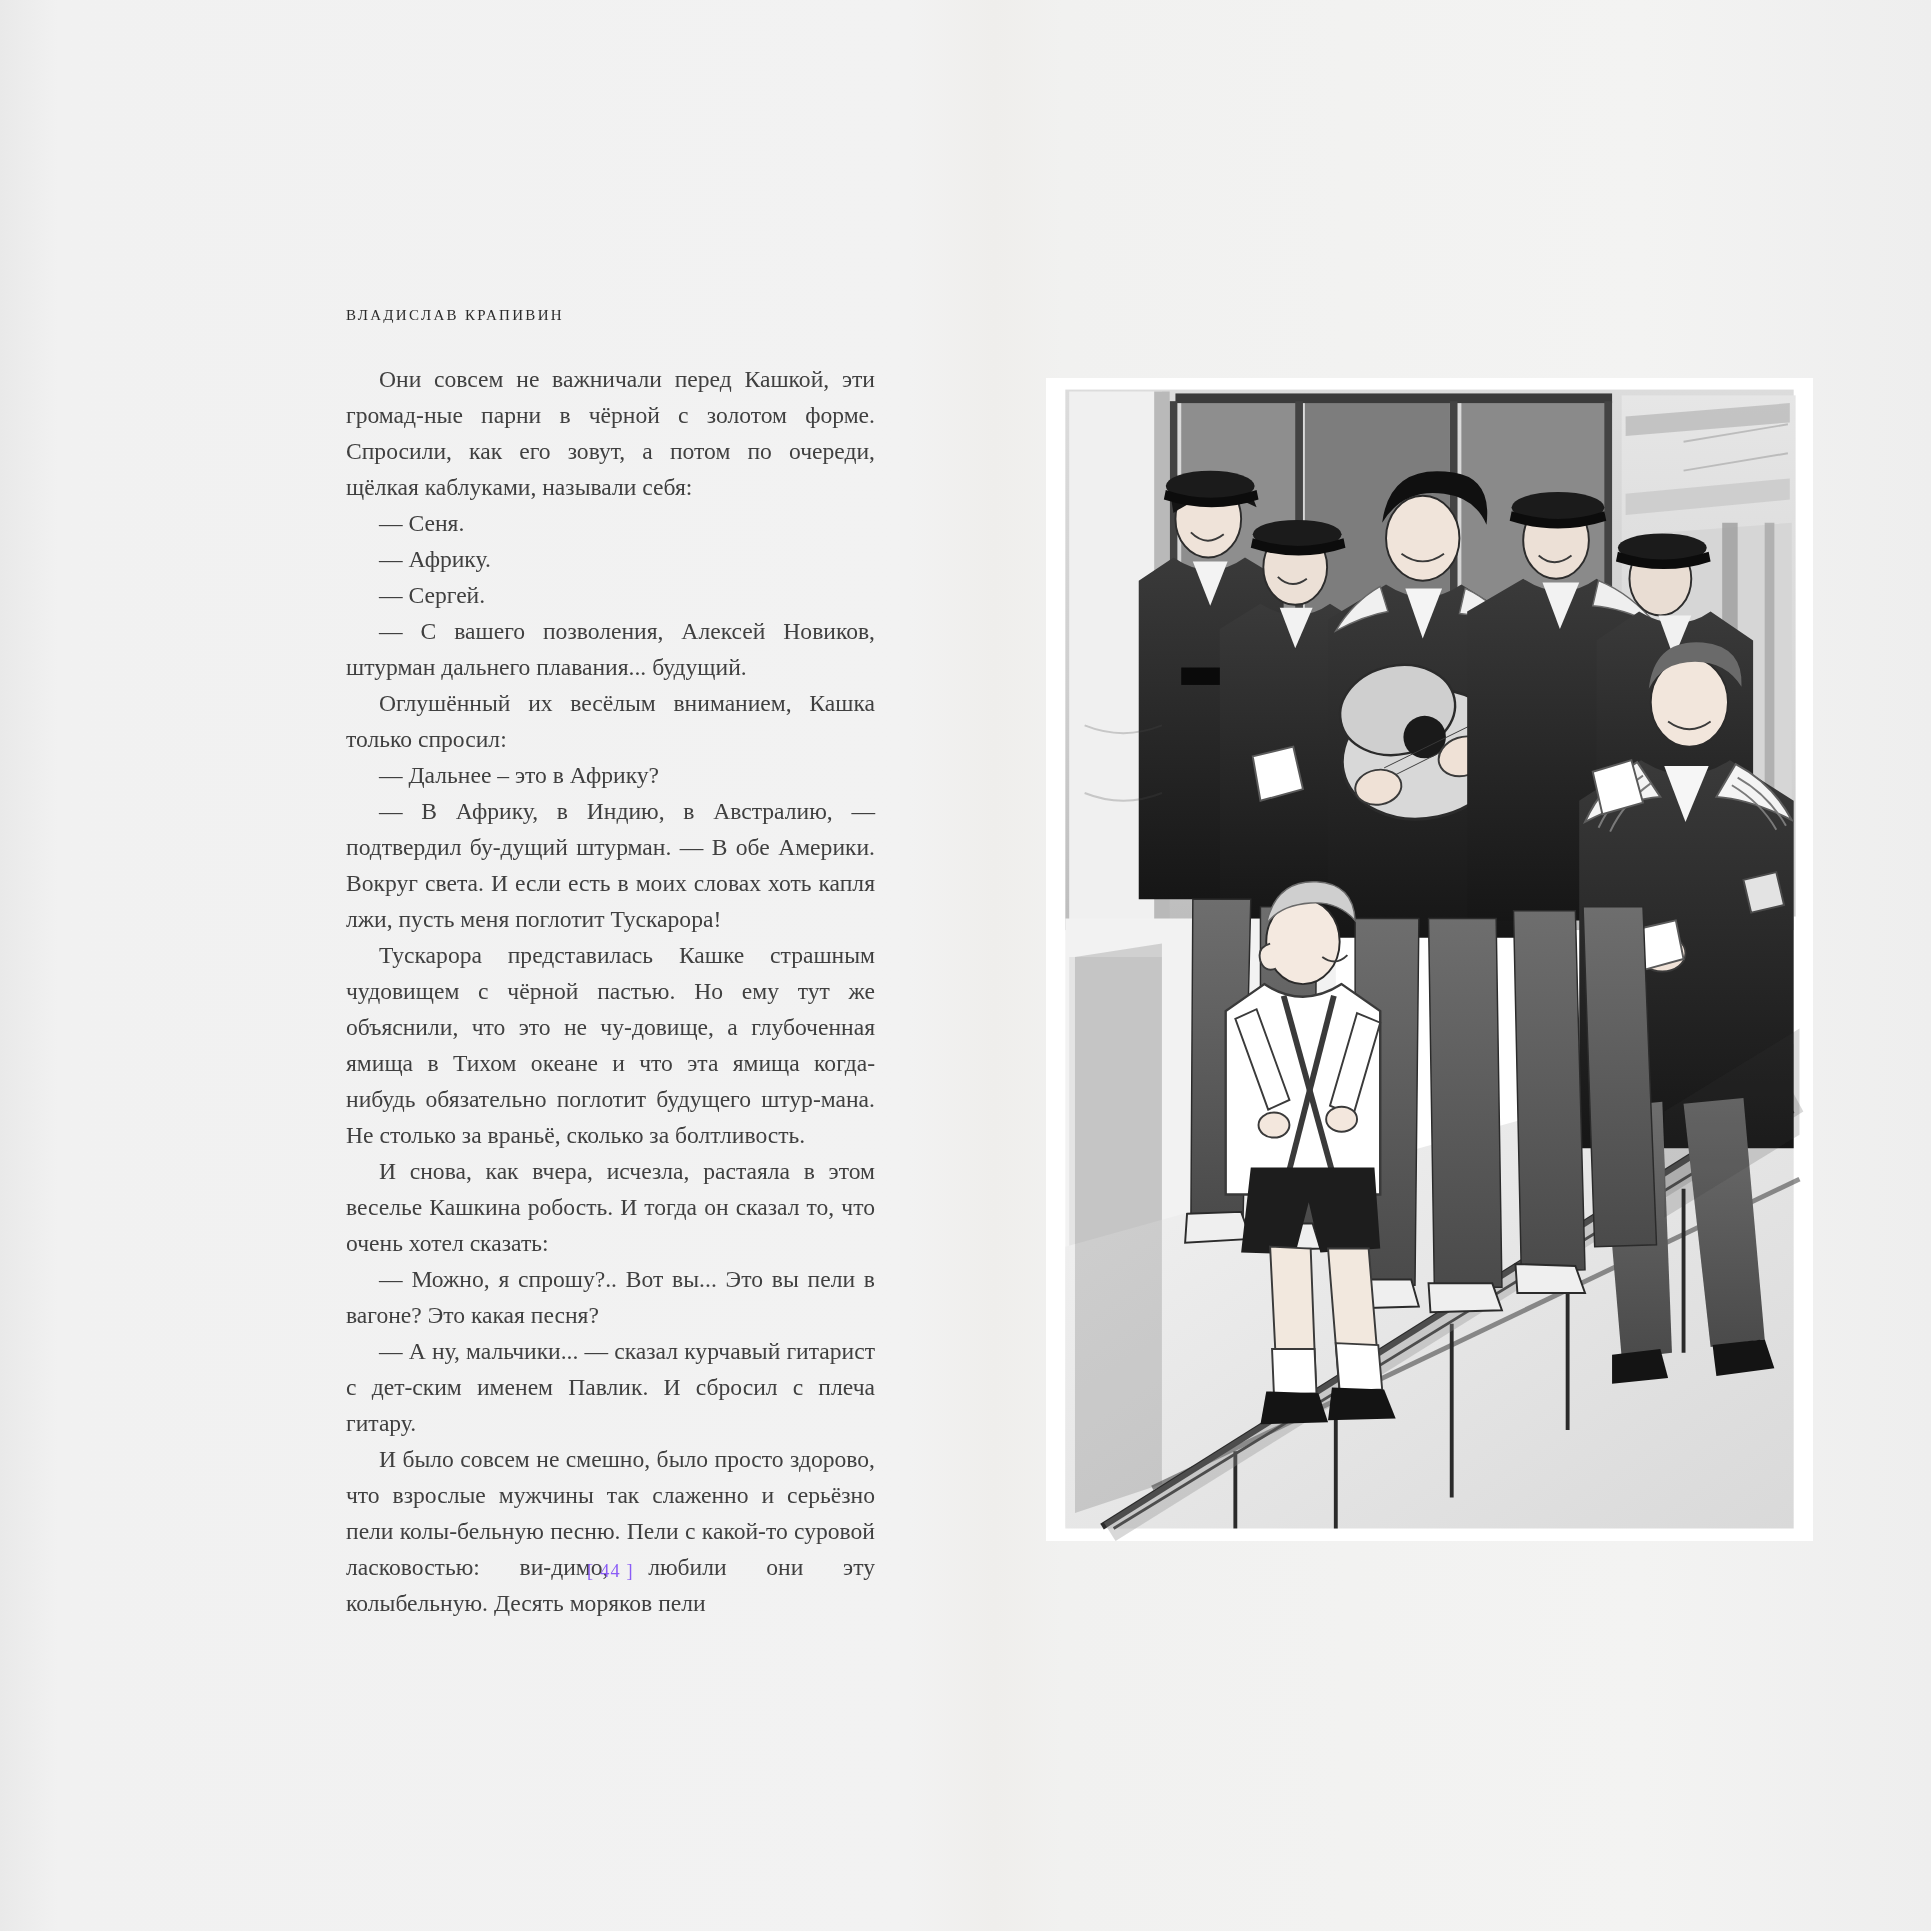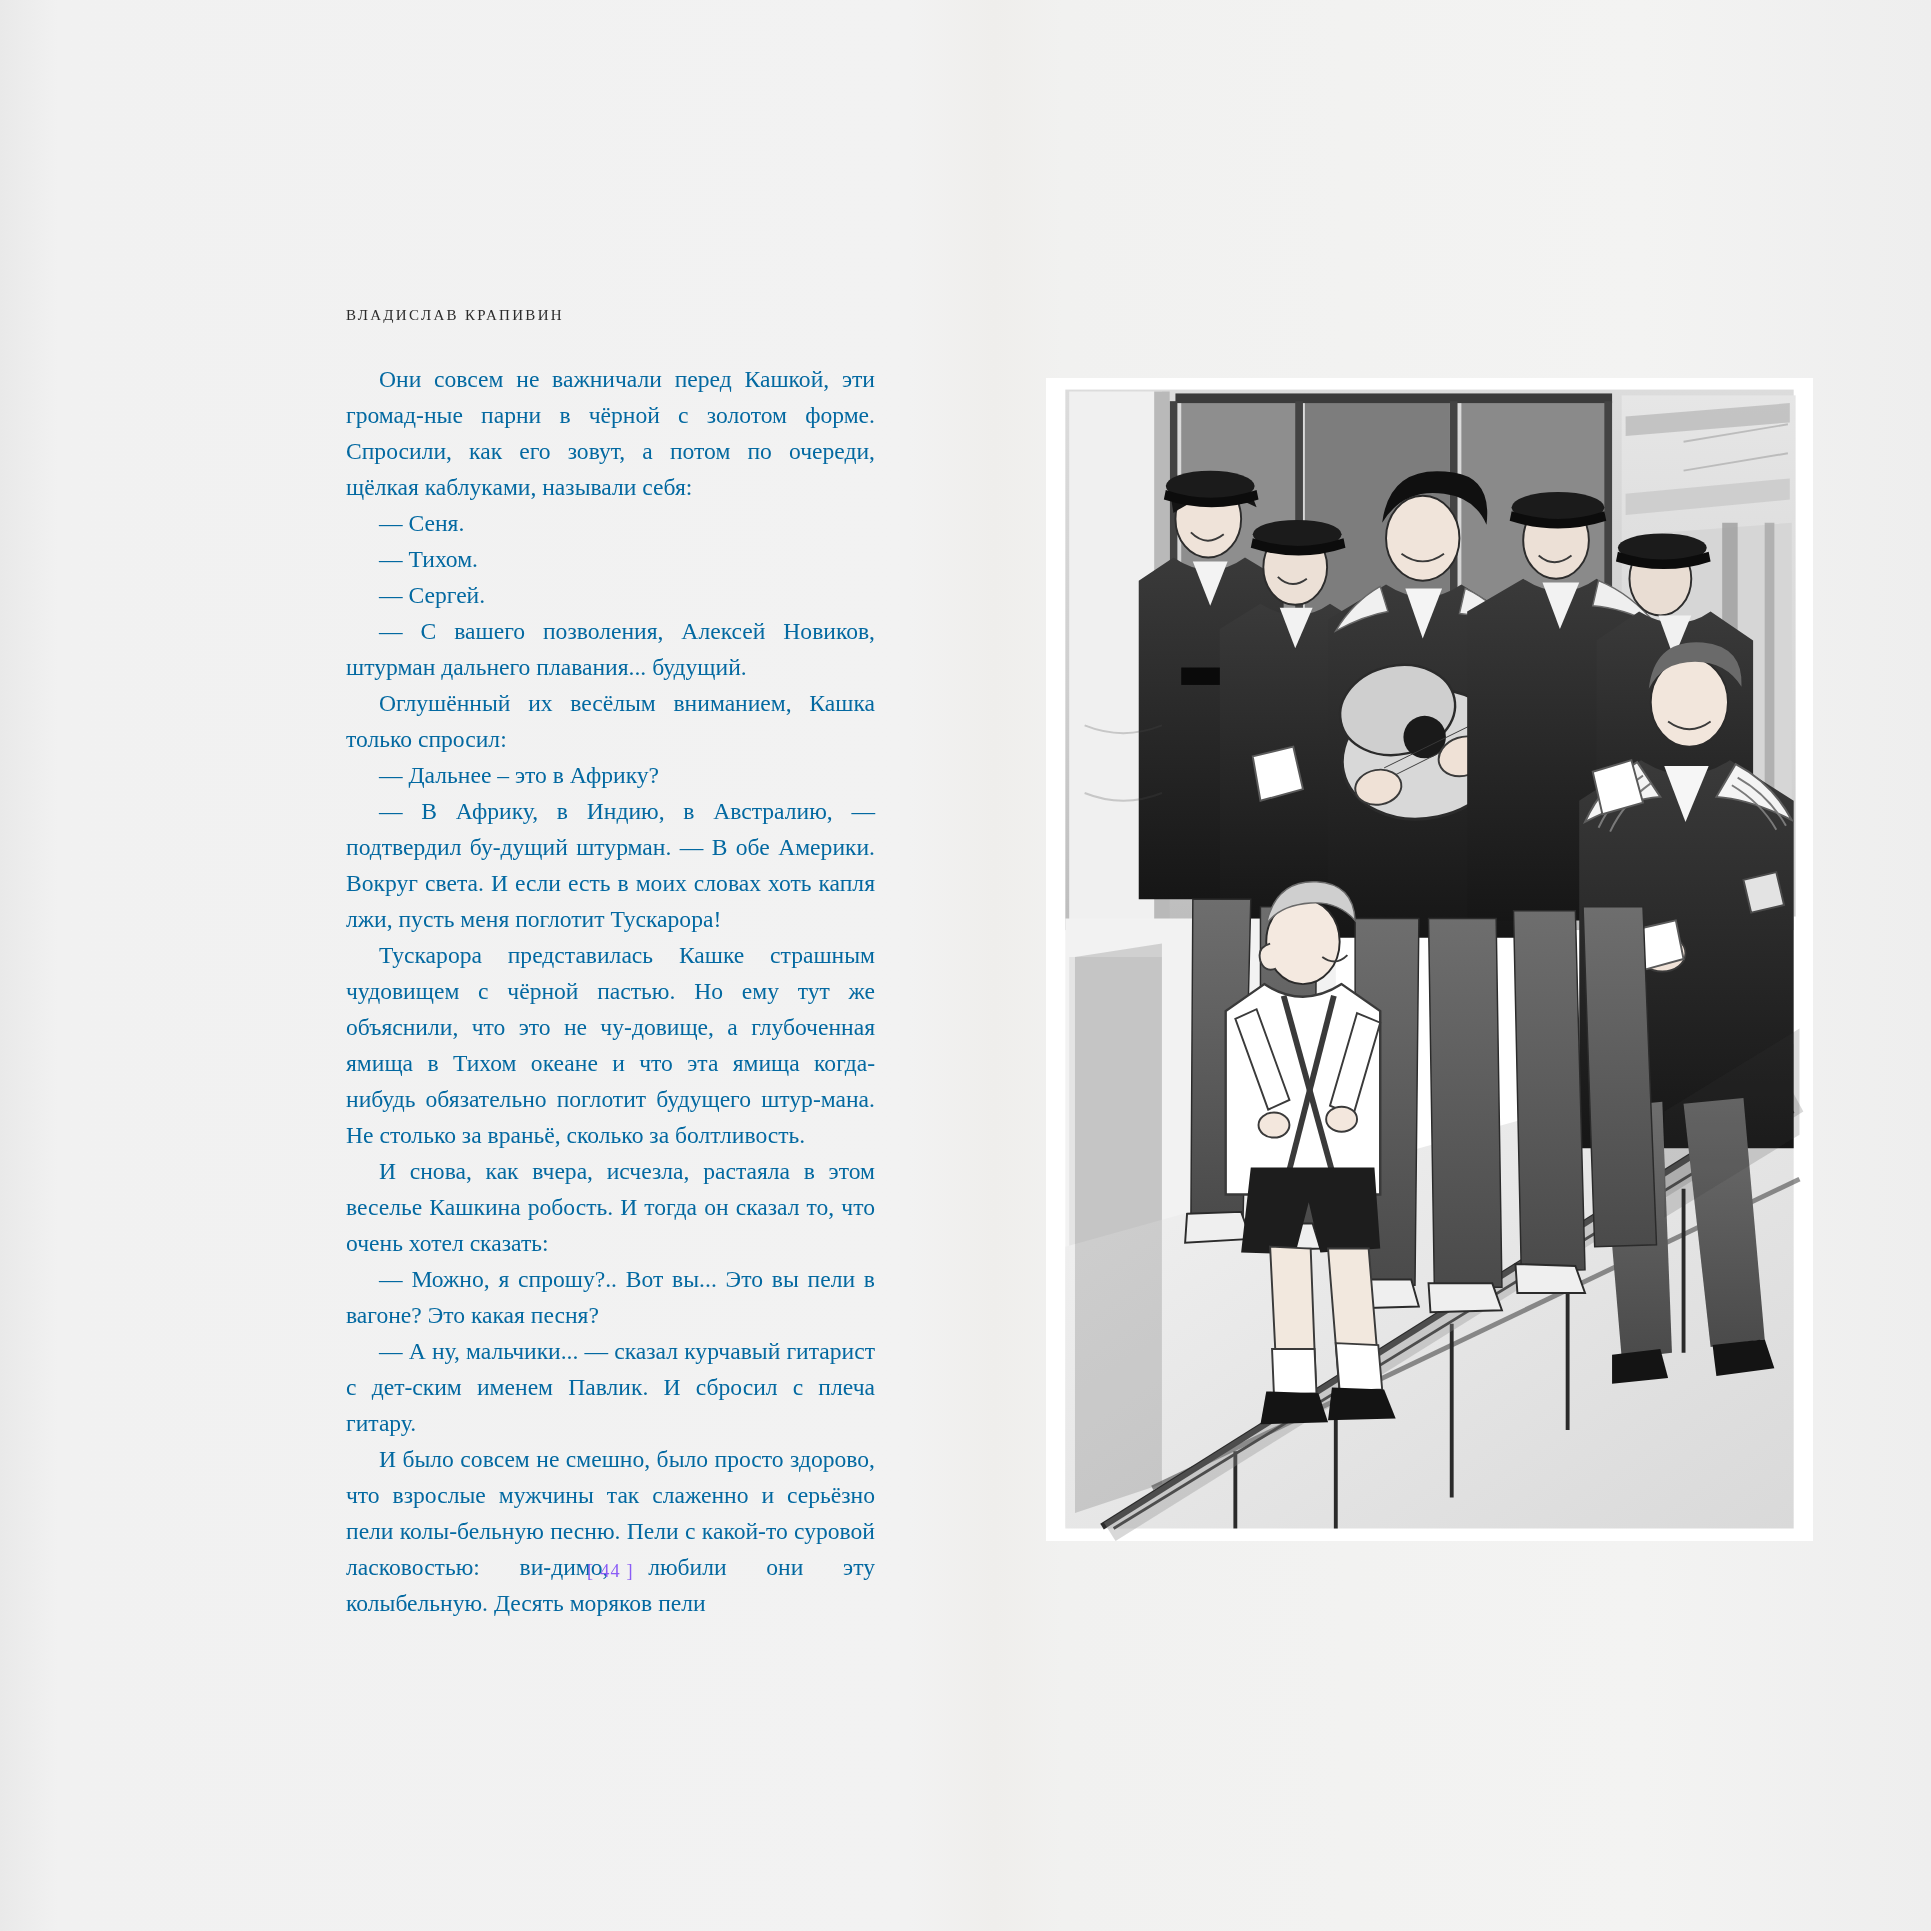--- a/index.html
+++ b/index.html
@@ -57,21 +57,21 @@
     margin-bottom: 37px;
     white-space: nowrap;
   }
 
   .body-par {
     font-size: 23.6px;
     line-height: 36px;
     text-align: justify;
     text-justify: inter-word;
     margin: 0;
-    color: #0369a1;
+    color: #404040;
     -webkit-hyphens: manual;
     hyphens: manual;
   }
 
   .body-par.indent { text-indent: 33px; }
   .body-par.dash   { text-indent: 33px; }
 
   .page-number {
     position: absolute;
     left: 346px;
@@ -101,21 +101,21 @@
 <div class="page">
   <div class="page-sheet"></div>
 
   <div class="content">
 
     <div class="text-col">
       <div class="running-head">ВЛАДИСЛАВ КРАПИВИН</div>
 
       <p class="body-par indent">Они совсем не важничали перед Кашкой, эти громад-ные парни в чёрной с золотом форме. Спросили, как его зовут, а потом по очереди, щёлкая каблуками, называли себя:</p>
       <p class="body-par dash">— Сеня.</p>
-      <p class="body-par dash">— Тихом.</p>
+      <p class="body-par dash">— Африку.</p>
       <p class="body-par dash">— Сергей.</p>
       <p class="body-par dash">— С вашего позволения, Алексей Новиков, штурман дальнего плавания... будущий.</p>
       <p class="body-par indent">Оглушённый их весёлым вниманием, Кашка только спросил:</p>
       <p class="body-par dash">— Дальнее – это в Африку?</p>
       <p class="body-par dash">— В Африку, в Индию, в Австралию, — подтвердил бу-дущий штурман. — В обе Америки. Вокруг света. И если есть в моих словах хоть капля лжи, пусть меня поглотит Тускарора!</p>
       <p class="body-par indent">Тускарора представилась Кашке страшным чудовищем с чёрной пастью. Но ему тут же объяснили, что это не чу-довище, а глубоченная ямища в Тихом океане и что эта ямища когда-нибудь обязательно поглотит будущего штур-мана. Не столько за враньё, сколько за болтливость.</p>
       <p class="body-par indent">И снова, как вчера, исчезла, растаяла в этом веселье Кашкина робость. И тогда он сказал то, что очень хотел сказать:</p>
       <p class="body-par dash">— Можно, я спрошу?.. Вот вы... Это вы пели в вагоне? Это какая песня?</p>
       <p class="body-par dash">— А ну, мальчики... — сказал курчавый гитарист с дет-ским именем Павлик. И сбросил с плеча гитару.</p>
       <p class="body-par indent">И было совсем не смешно, было просто здорово, что взрослые мужчины так слаженно и серьёзно пели колы-бельную песню. Пели с какой-то суровой ласковостью: ви-димо, любили они эту колыбельную. Десять моряков пели</p>

